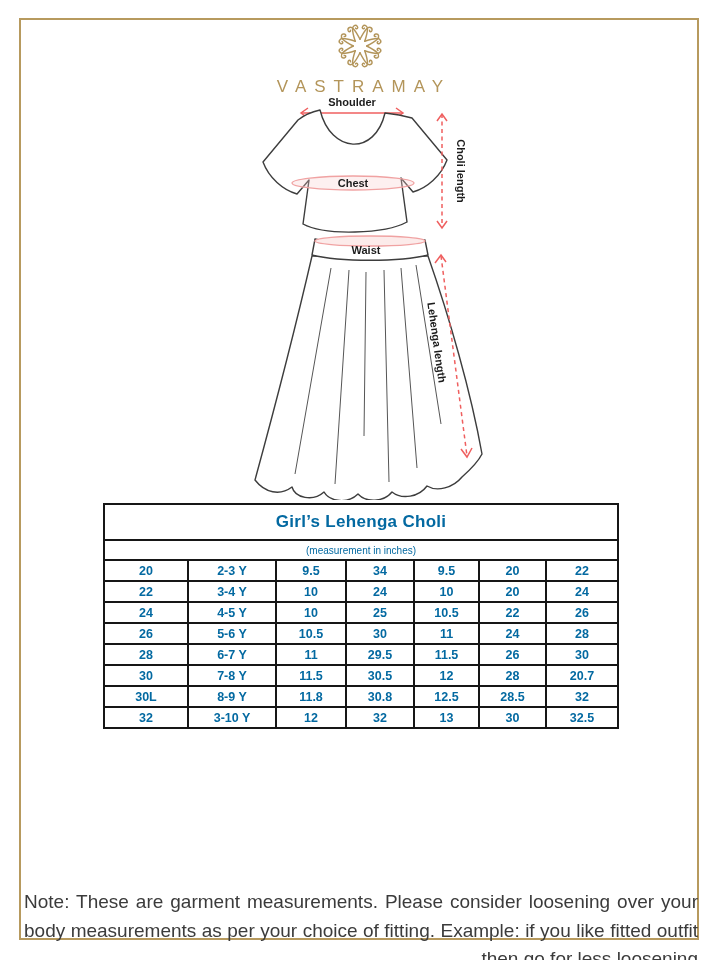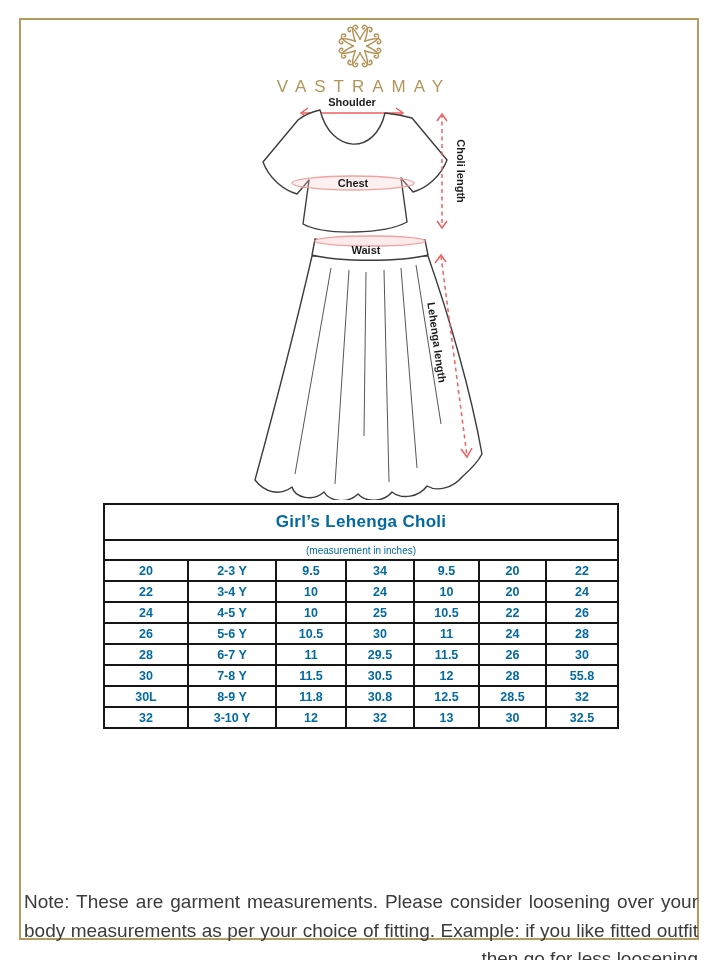--- a/index.html
+++ b/index.html
@@ -201,21 +201,21 @@
         <td>26</td>
         <td>30</td>
       </tr>
       <tr>
         <td>30</td>
         <td>7-8 Y</td>
         <td>11.5</td>
         <td>30.5</td>
         <td>12</td>
         <td>28</td>
-        <td>55.8</td>
+        <td>20.7</td>
       </tr>
       <tr>
         <td>30L</td>
         <td>8-9 Y</td>
         <td>11.8</td>
         <td>30.8</td>
         <td>12.5</td>
         <td>28.5</td>
         <td>32</td>
       </tr>

